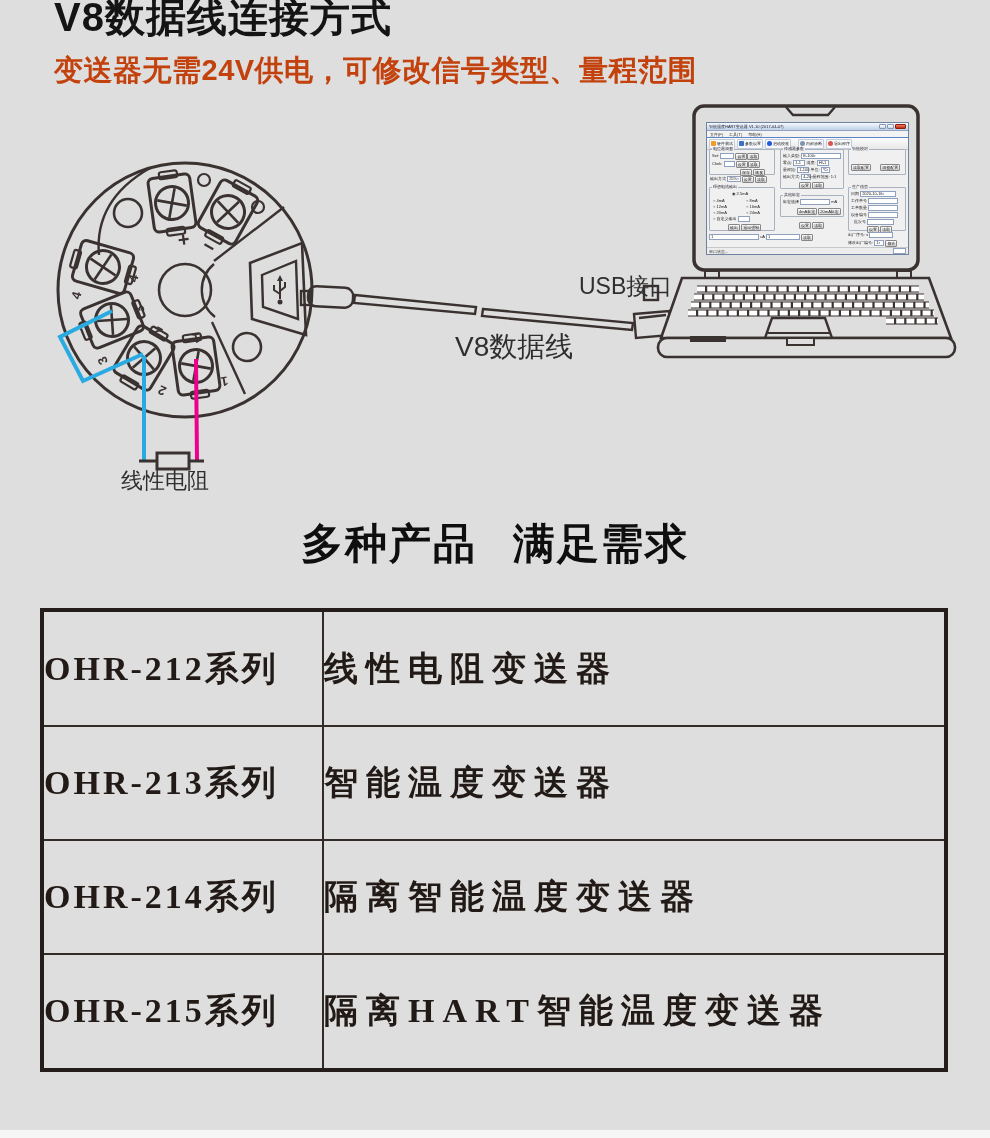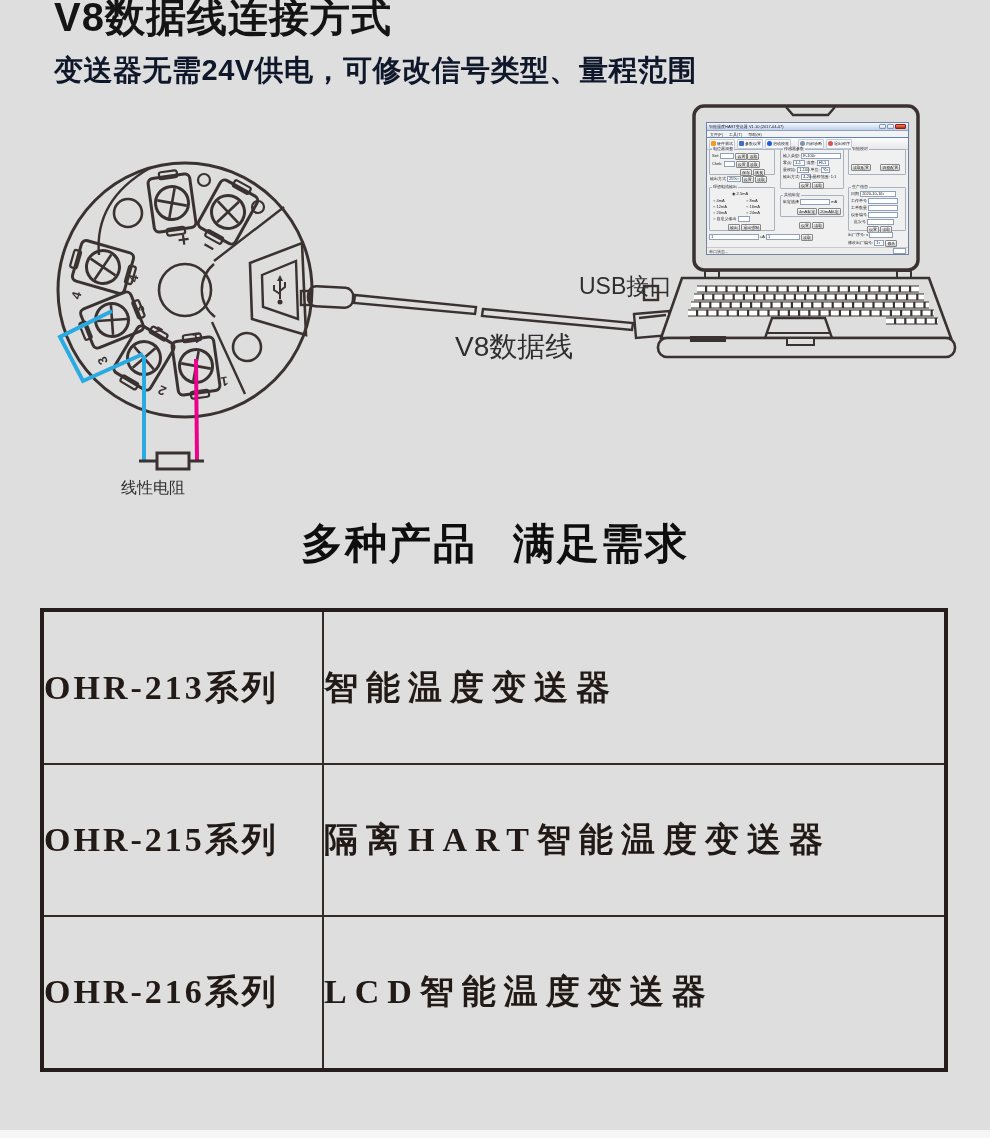--- a/index.html
+++ b/index.html
@@ -2,27 +2,27 @@
 <html><head>
 <meta charset="utf-8">
 <style>
   html,body{margin:0;padding:0}
   body{width:990px;height:1138px;position:relative;background:#dedede;
        font-family:"Liberation Sans",sans-serif;color:#111;overflow:hidden}
   .abs{position:absolute}
 
   
   .page-title{left:54px;top:-5px;font-size:40px;font-weight:700;letter-spacing:1px;color:#141414;line-height:1.1}
-  .page-subtitle{left:54px;top:51px;font-size:29px;font-weight:700;color:#0f172a;letter-spacing:0.5px}
+  .page-subtitle{left:54px;top:51px;font-size:29px;font-weight:700;color:#c2410c;letter-spacing:0.5px}
 
   
   .lbl{color:#2f2f2f}
   .usb-lbl{left:579px;top:271px;font-size:23px}
   .cable-lbl{left:455px;top:328px;font-size:28px}
-  .res-lbl{left:121px;top:478px;font-size:16px}
+  .res-lbl{left:121px;top:466px;font-size:22px}
 
   
   .section-title{left:0;top:516px;width:990px;text-align:center;font-size:42px;font-weight:700;color:#0e0e0e;letter-spacing:2px}
   .section-title .gap{margin-left:36px}
 
   
   table.products{position:absolute;left:40px;top:608px;width:908px;height:464px;
       border-collapse:collapse;table-layout:fixed;background:transparent;
       border:4px solid #241d1b;font-family:"Liberation Serif",serif}
   table.products td{border:2px solid #332b28;font-size:34px;font-weight:700;color:#211a17;
@@ -289,28 +289,32 @@
     <span class="f" style="margin-left:auto;width:13px"></span>
   </div>
 </div>
 
 <div class="abs section-title">
   <span>多种产品</span><span class="gap">满足需求</span>
 </div>
 
 <table class="products">
   <tbody>
+      <tr>
+        <td class="c-series">OHR-212系列</td>
+        <td class="c-name">线性电阻变送器</td>
+      </tr>
   <tr>
         <td class="c-series">OHR-213系列</td>
         <td class="c-name">智能温度变送器</td>
       </tr>
   <tr>
+        <td class="c-series">OHR-214系列</td>
+        <td class="c-name">隔离智能温度变送器</td>
+      </tr>
+  <tr>
         <td class="c-series">OHR-215系列</td>
         <td class="c-name">隔离HART智能温度变送器</td>
       </tr>
-  <tr>
-        <td class="c-series">OHR-216系列</td>
-        <td class="c-name">LCD智能温度变送器</td>
-      </tr>
 </tbody>
   </table>
 
 <div class="abs footer-strip"></div>
 
 </body></html>

